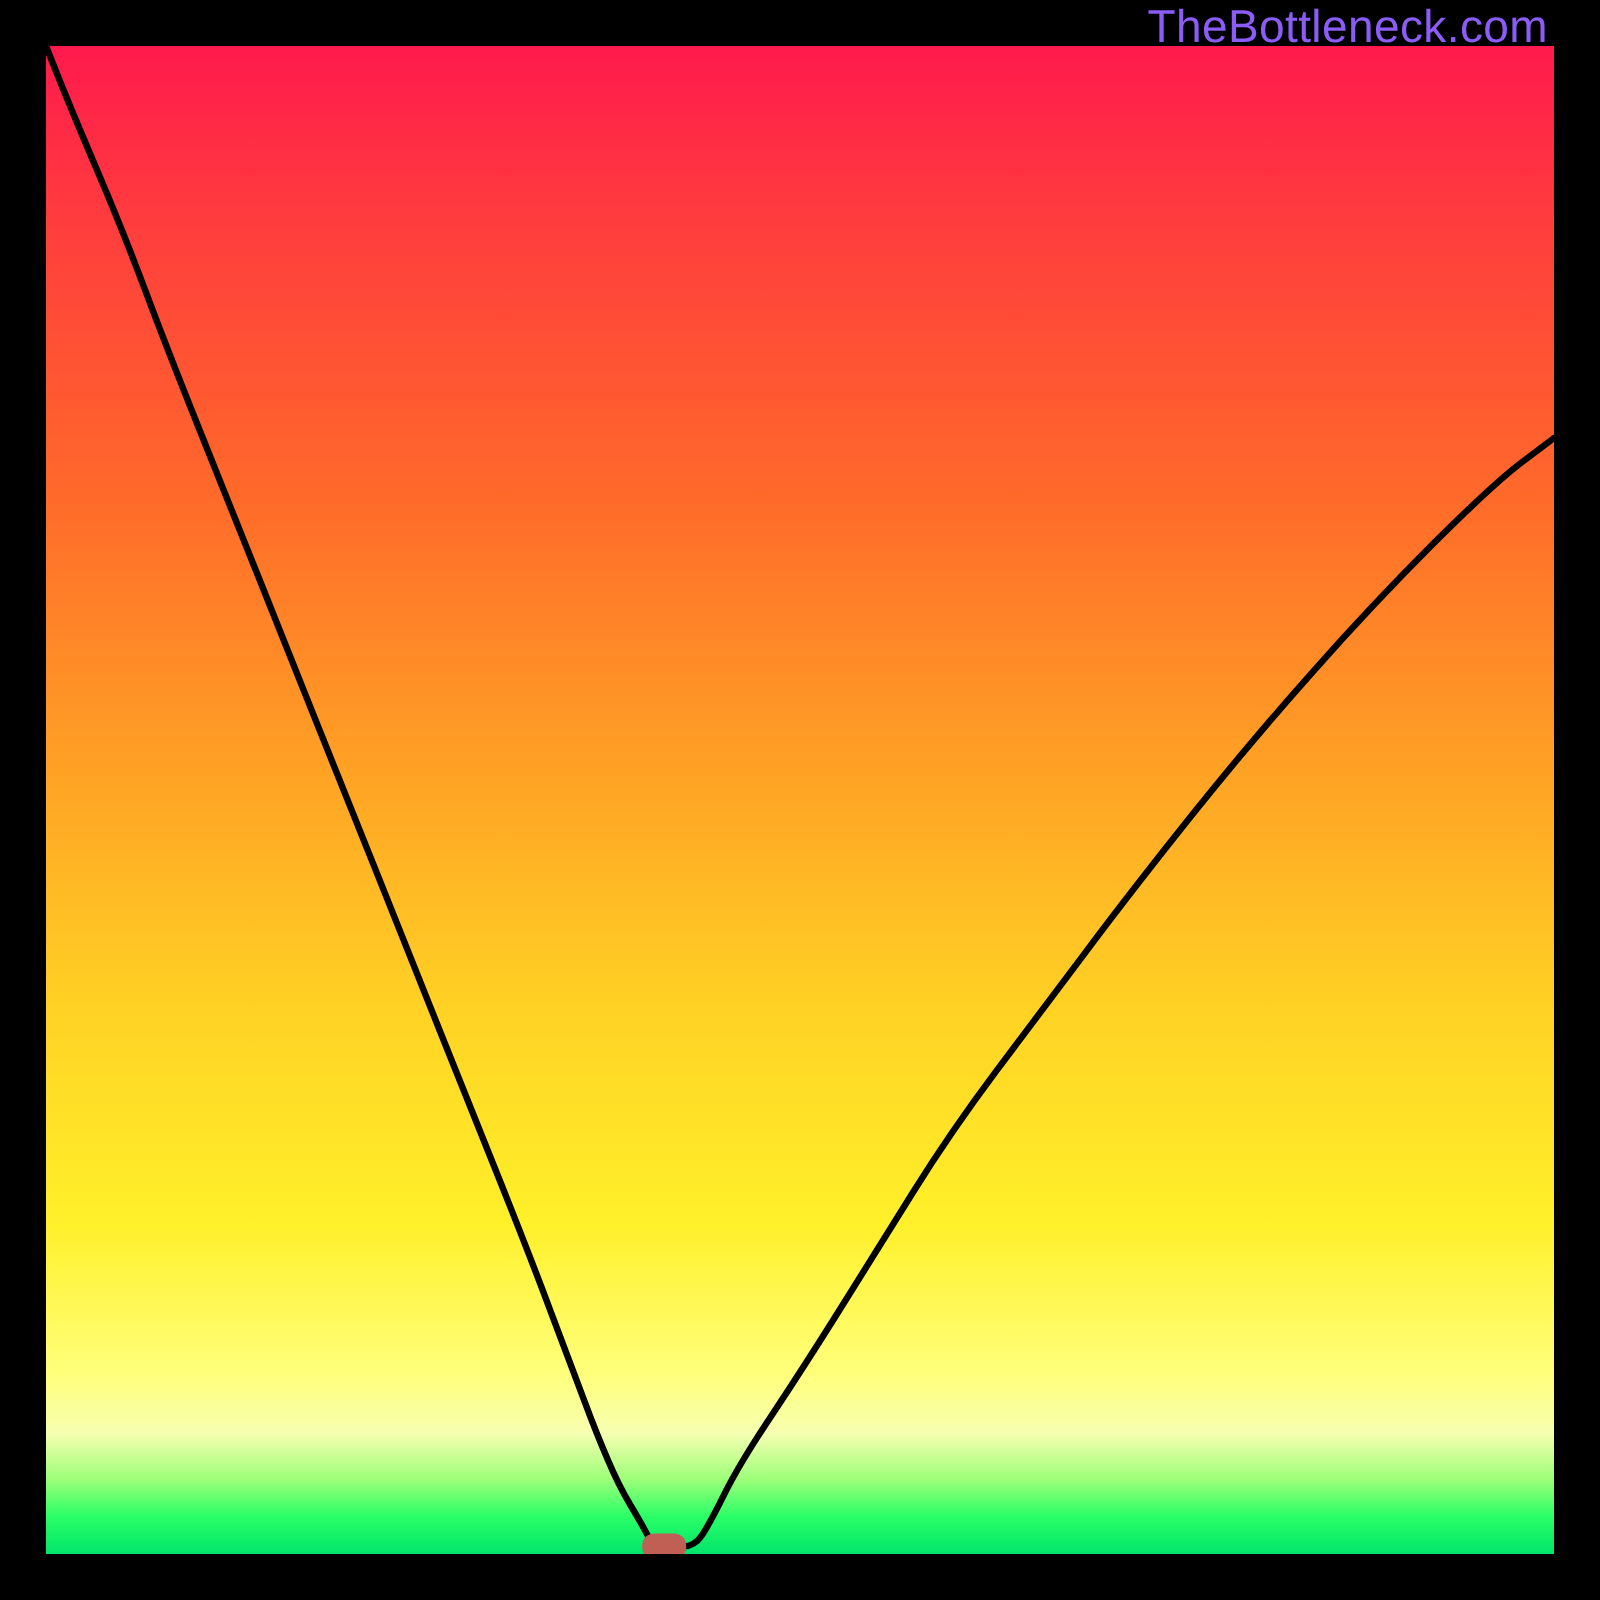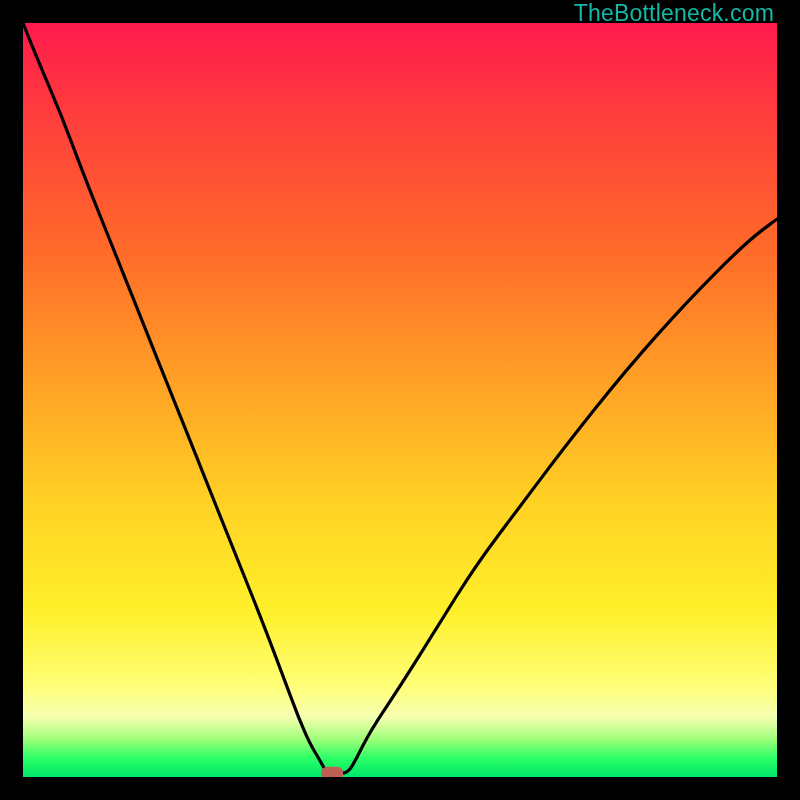--- a/index.html
+++ b/index.html
@@ -58,21 +58,21 @@
     stroke-width: 3.2px;
     stroke-linecap: round;
   }
   .marker {
     fill: #c06055;
   }
   .attribution {
     position: absolute;
     top: 0px;
     right: 26px;
-    color: #14b8a6;
+    color: #8b5cf6;
     font-size: 23px;
     font-weight: 500;
     letter-spacing: 0.2px;
     margin-left: 20px;
   }
 </style>
 </head>
 <body>
 
 <div class="frame">

